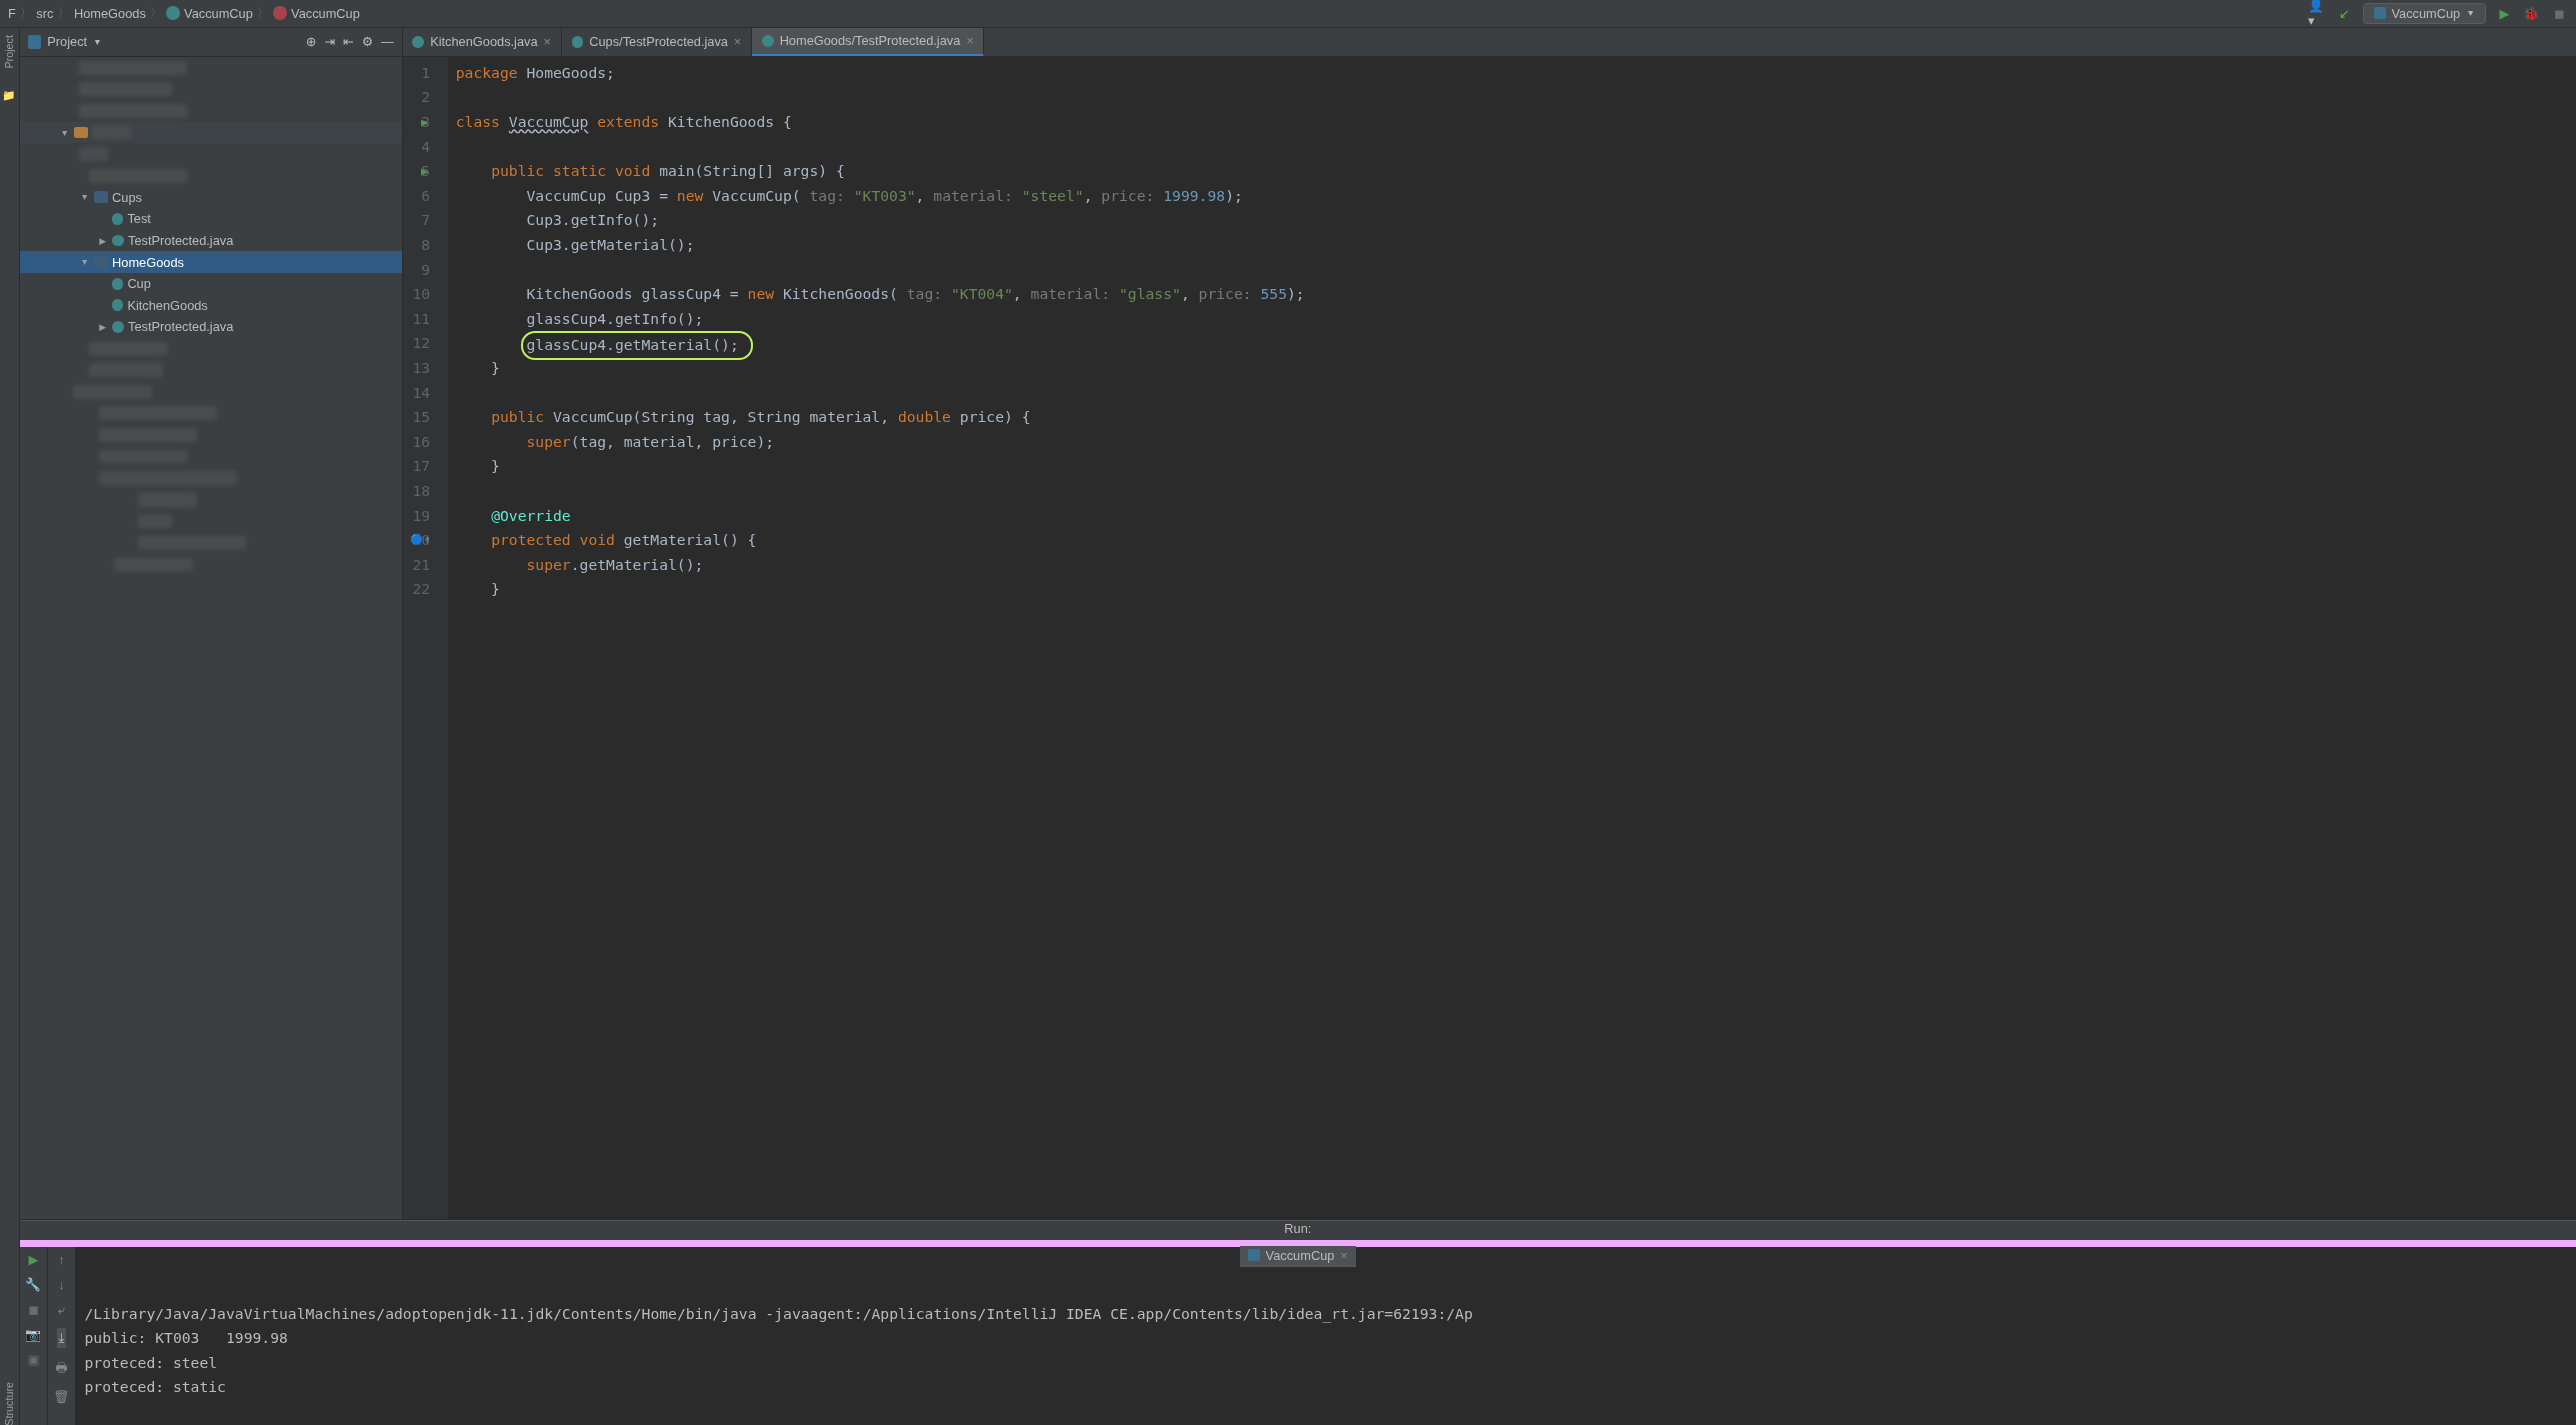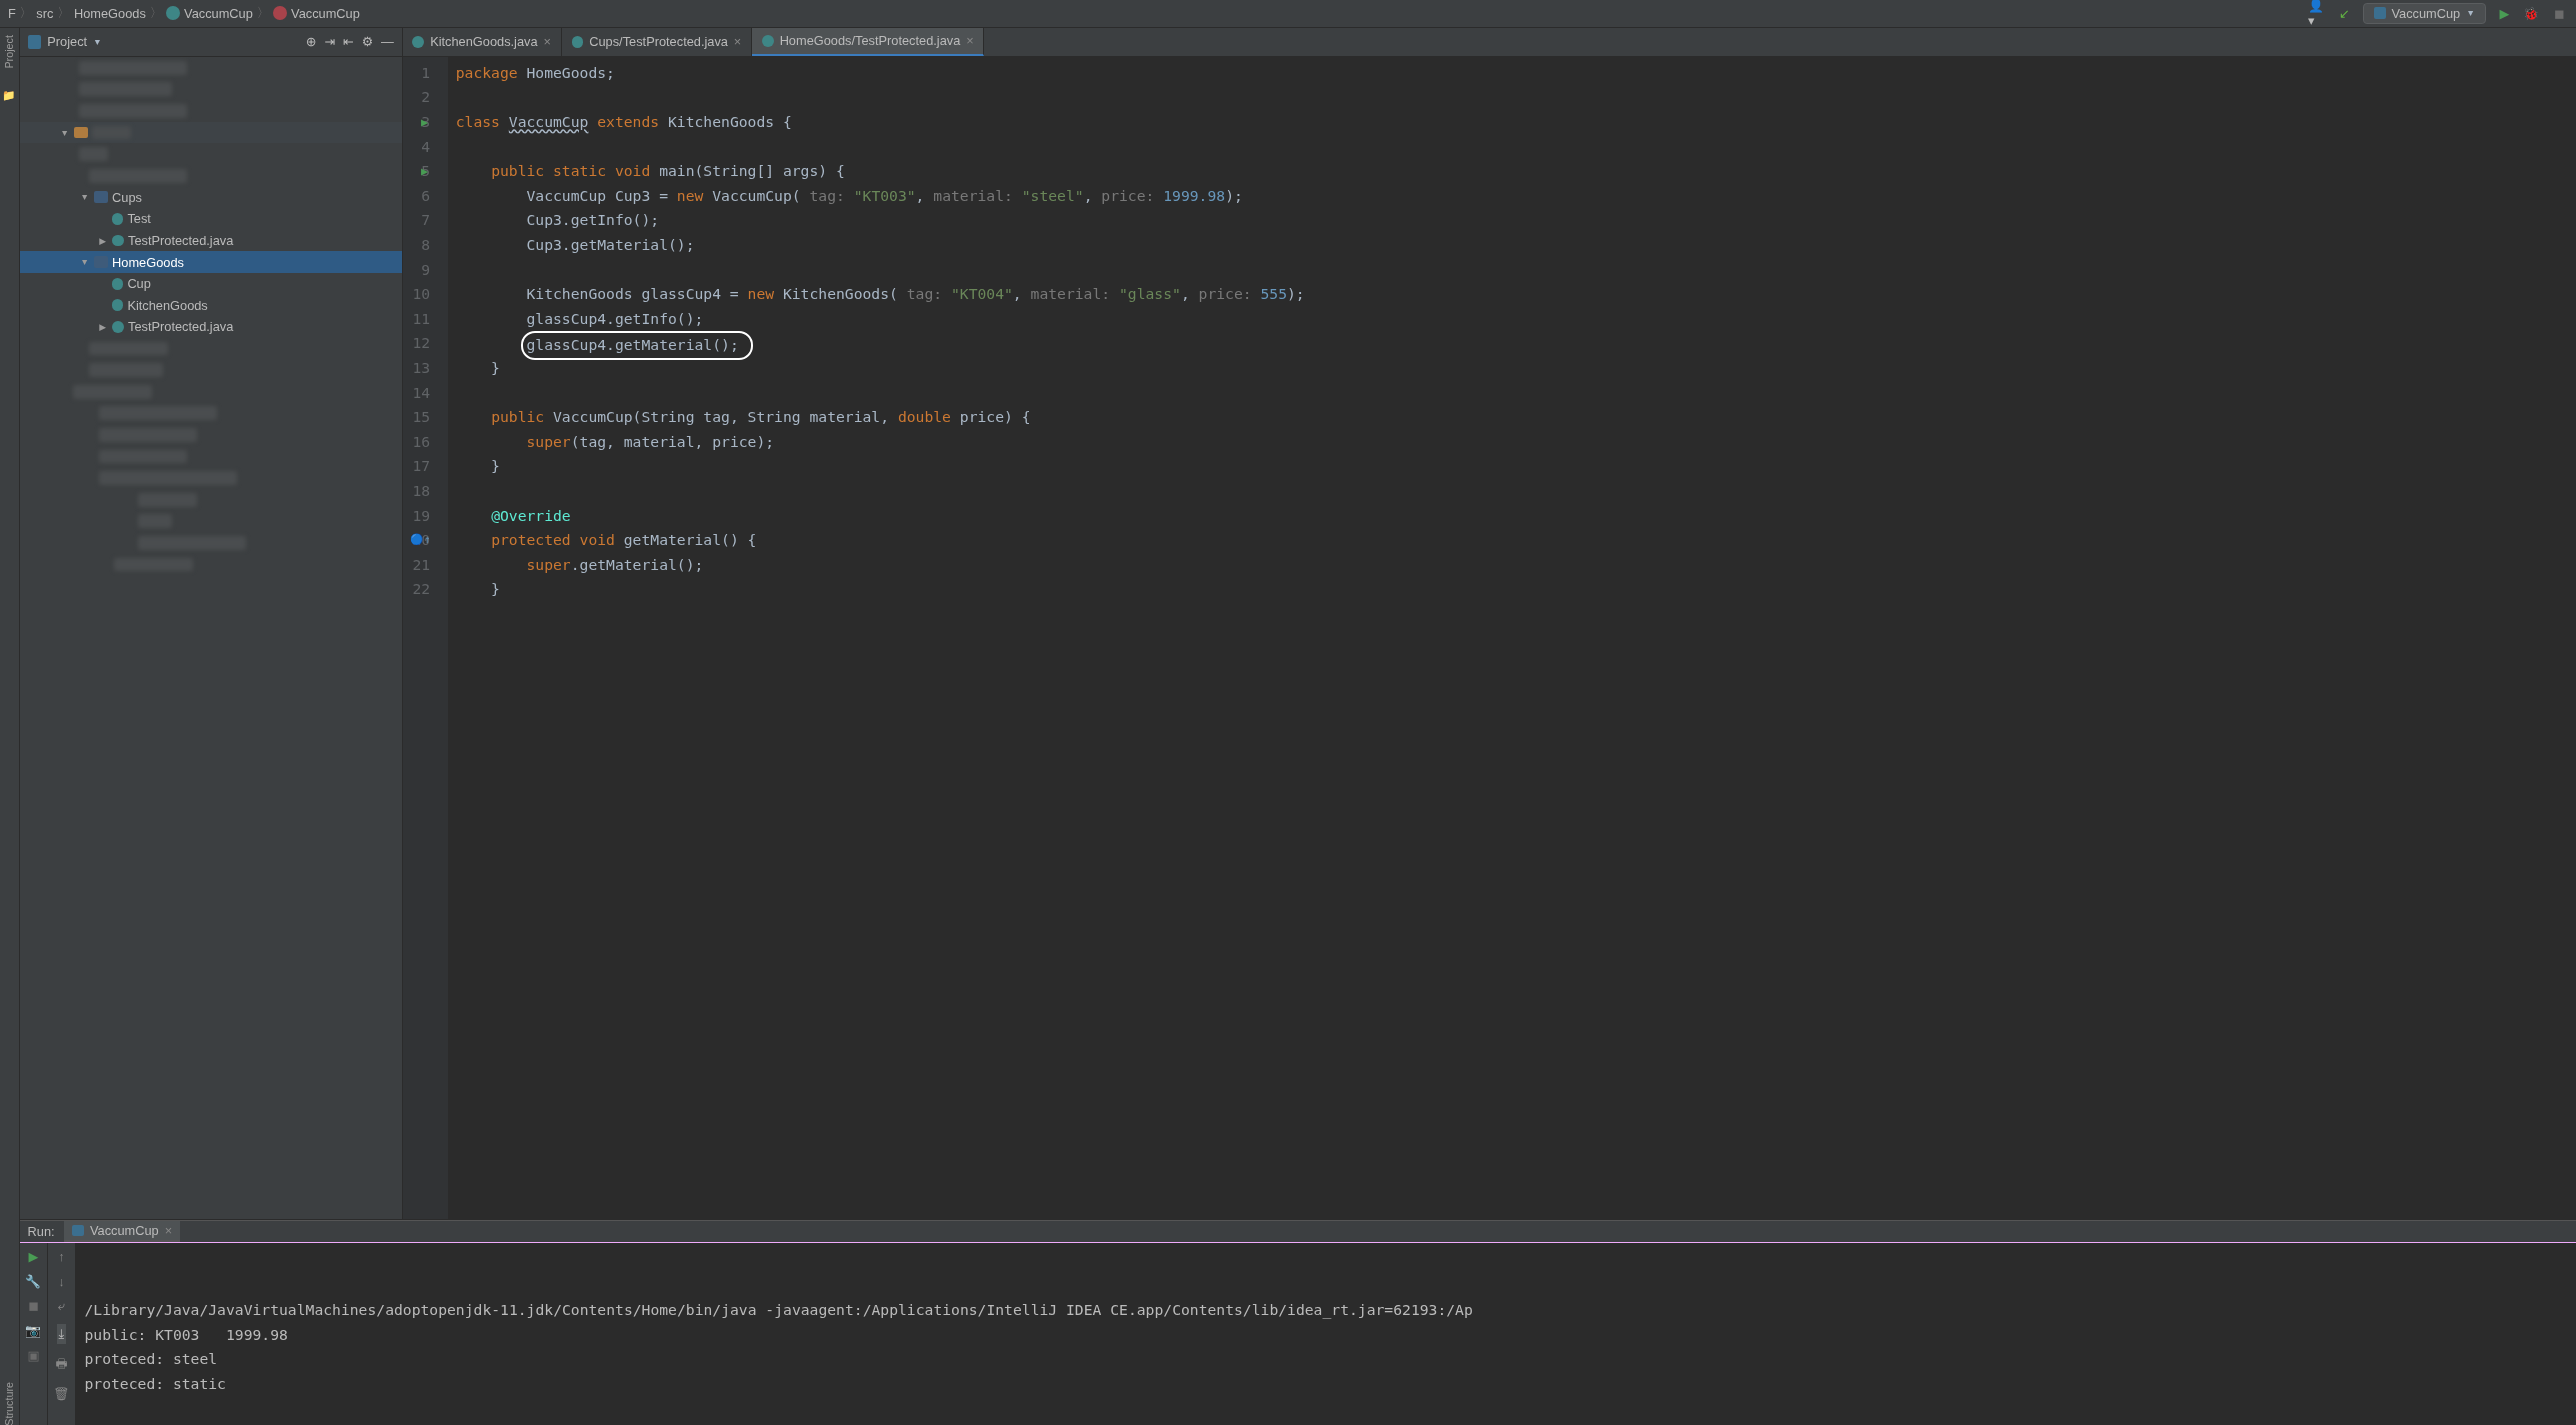--- a/index.html
+++ b/index.html
@@ -125,38 +125,39 @@
 .gutter .run-ico { position: absolute; right: 2px; color: #499c54; font-size: 11.8px; }
 .gutter .override-ico { position: absolute; right: 0px; color: #6897bb; font-size: 10.8px; }
 .code-lines { padding: 3.9px 0 3.9px 7.9px; line-height: 24.6px; }
 .code-lines .line { height: 24.6px; white-space: pre; }
 .kw { color: #cc7832; }
 .str { color: #6a8759; }
 .num { color: #6897bb; }
 .ann { color: #5eead4; }
 .plain { color: #a9b7c6; }
 .hint { color: #787878; }
-.highlighted { border: 2px solid #ffffff; border-radius: 14px; display: inline-block; padding: 0 11.8px 0 3.9px; margin-left: -5.9px; }
+.highlighted { border: 2px solid #bef264; border-radius: 14px; display: inline-block; padding: 0 11.8px 0 3.9px; margin-left: -5.9px; }
 .underline { text-decoration: underline; text-decoration-color: #a9b7c6; text-decoration-style: wavy; }
 
 .run-panel {
   height: 206px;
   background: #2b2b2b;
   display: flex;
   flex-direction: column;
   border-top: 1px solid #555;
 }
 .run-header {
   height: 25.6px;
   background: #3c3f41;
   display: flex;
   align-items: center;
   padding: 0 7.9px;
   gap: 9.8px;
-  border-bottom: 1px solid #f0abfc;
+  border-bottom: 7px solid #f0abfc;
+  flex-direction: column;
 }
 .run-header .tab {
   background: #4e5254;
   padding: 2px 7.9px;
   border-radius: 0;
   display: flex;
   align-items: center;
   gap: 5.9px;
   border-bottom: 2px solid #555;
 }

